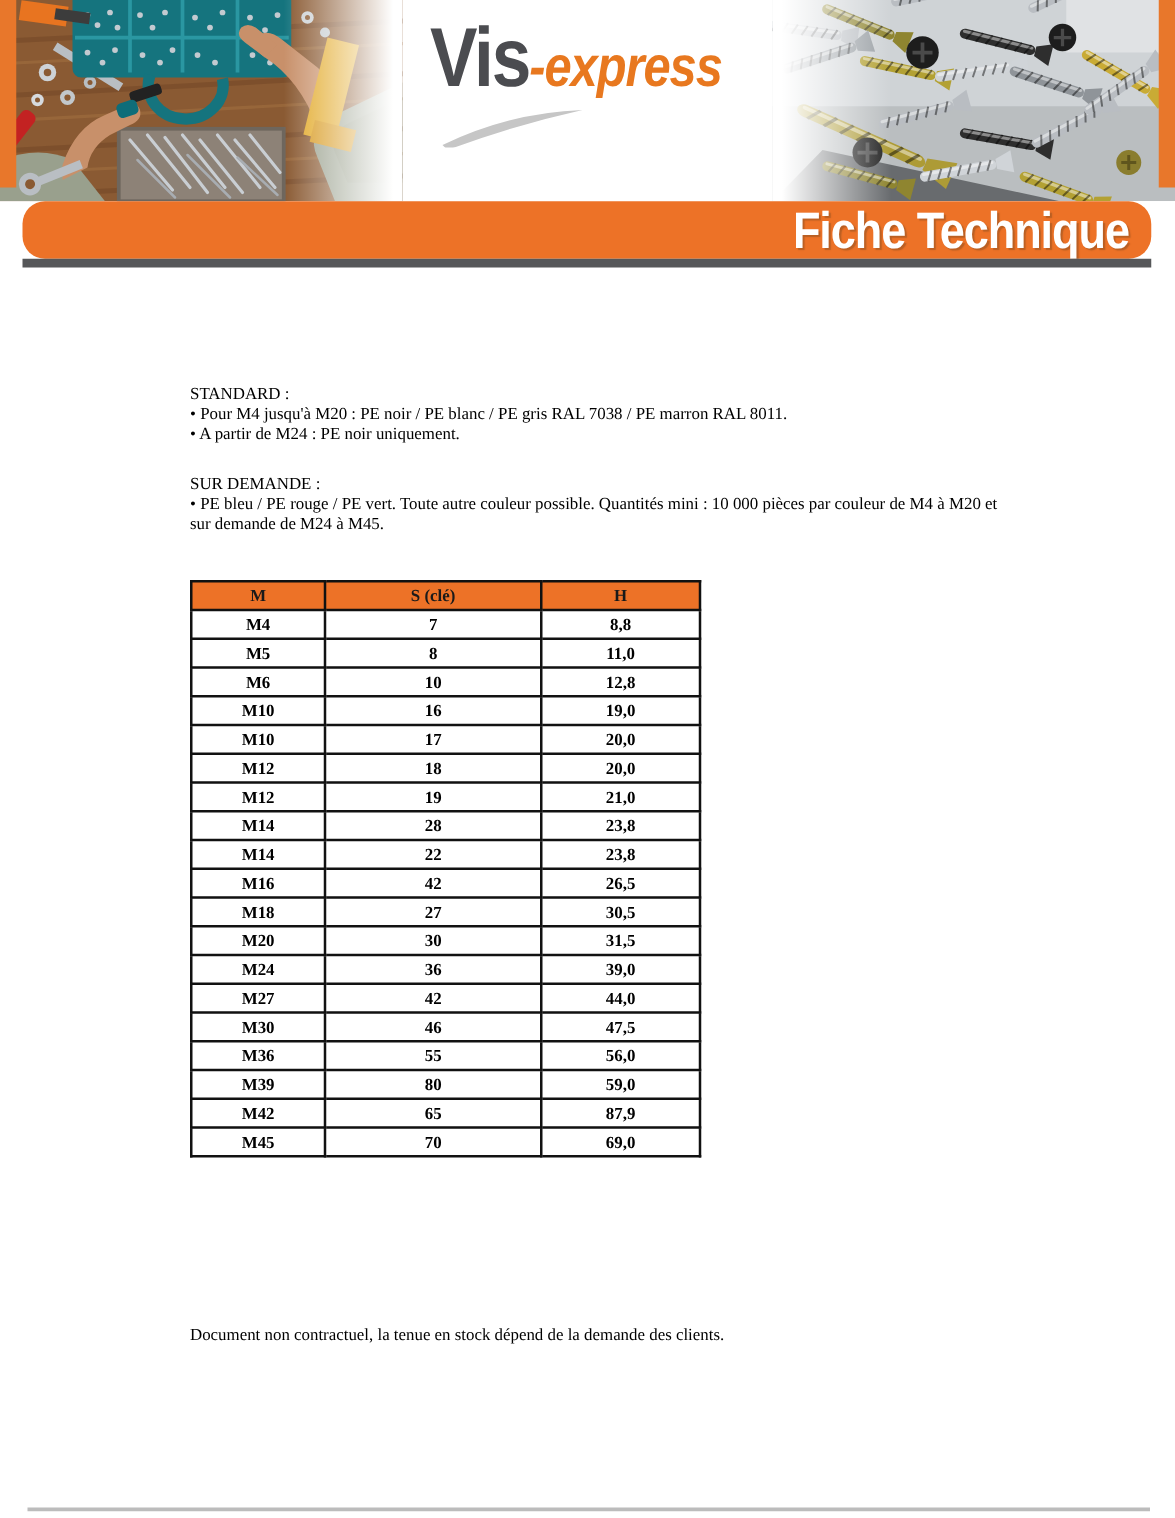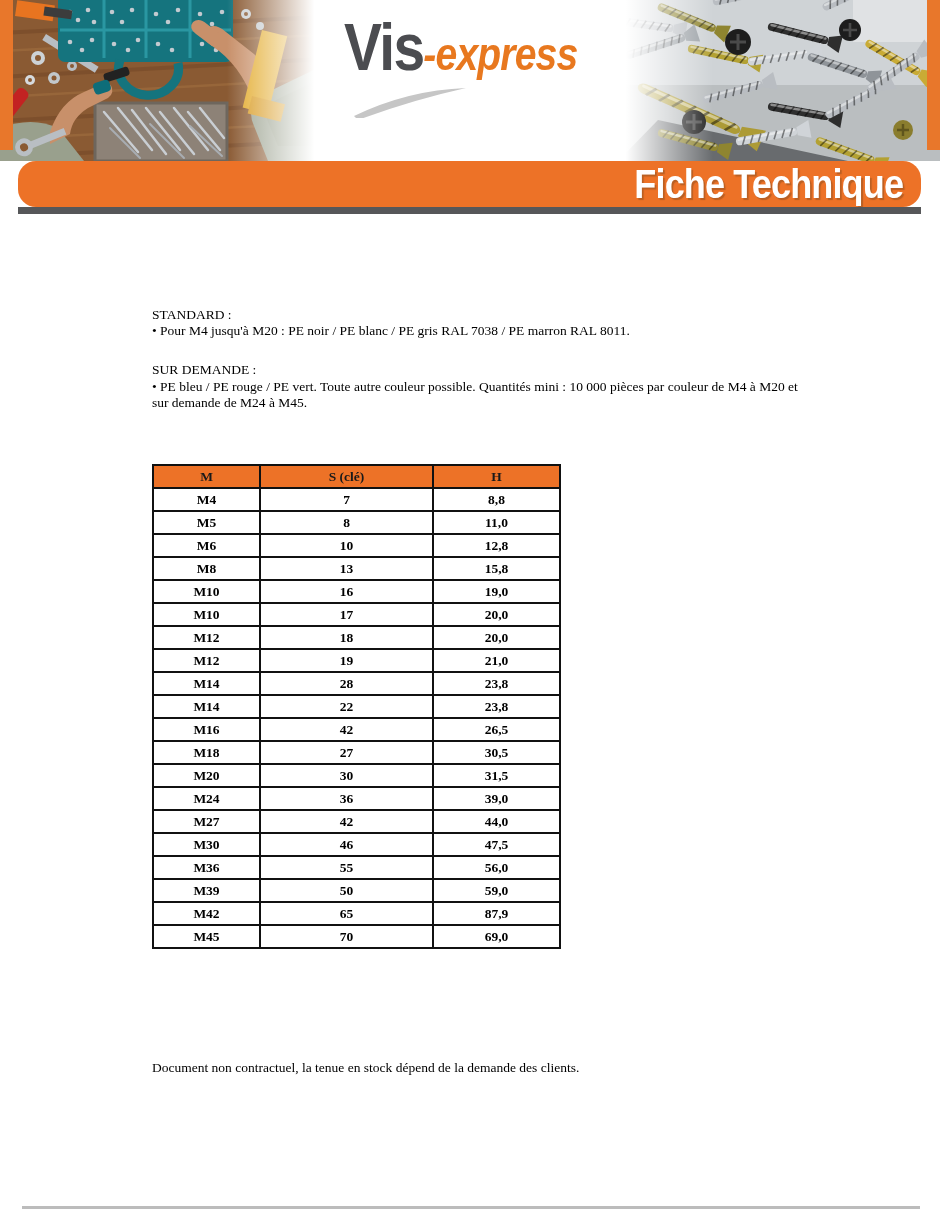--- a/index.html
+++ b/index.html
@@ -214,20 +214,21 @@
   </svg>
 
   <div class="banner">
     <span class="banner-title">Fiche Technique</span>
   </div>
   <div class="banner-bar"></div>
 
   <div class="text-block">
     <p>STANDARD :</p>
     <p>• Pour M4 jusqu'à M20 : PE noir / PE blanc / PE gris RAL 7038 / PE marron RAL 8011.</p>
+    <p>• A partir de M24 : PE noir uniquement.</p>
     <div class="gap"></div>
     <p>SUR DEMANDE :</p>
     <p>• PE bleu / PE rouge / PE vert. Toute autre couleur possible. Quantités mini : 10 000 pièces par couleur de M4 à M20 et sur demande de M24 à M45.</p>
   </div>
 
   <table class="dim-table">
     <colgroup>
         <col class="col-m">
         <col class="col-s">
         <col class="col-h">
@@ -252,25 +253,20 @@
           <td>8</td>
           <td>11,0</td>
         </tr>
 
         <tr>
           <td>M6</td>
           <td>10</td>
           <td>12,8</td>
         </tr>
 
-        <tr>
-          <td>M8</td>
-          <td>13</td>
-          <td>15,8</td>
-        </tr>
 
         <tr>
           <td>M10</td>
           <td>16</td>
           <td>19,0</td>
         </tr>
 
         <tr>
           <td>M10</td>
           <td>17</td>
@@ -338,21 +334,21 @@
         </tr>
 
         <tr>
           <td>M36</td>
           <td>55</td>
           <td>56,0</td>
         </tr>
 
         <tr>
           <td>M39</td>
-          <td>50</td>
+          <td>80</td>
           <td>59,0</td>
         </tr>
 
         <tr>
           <td>M42</td>
           <td>65</td>
           <td>87,9</td>
         </tr>
 
         <tr>

